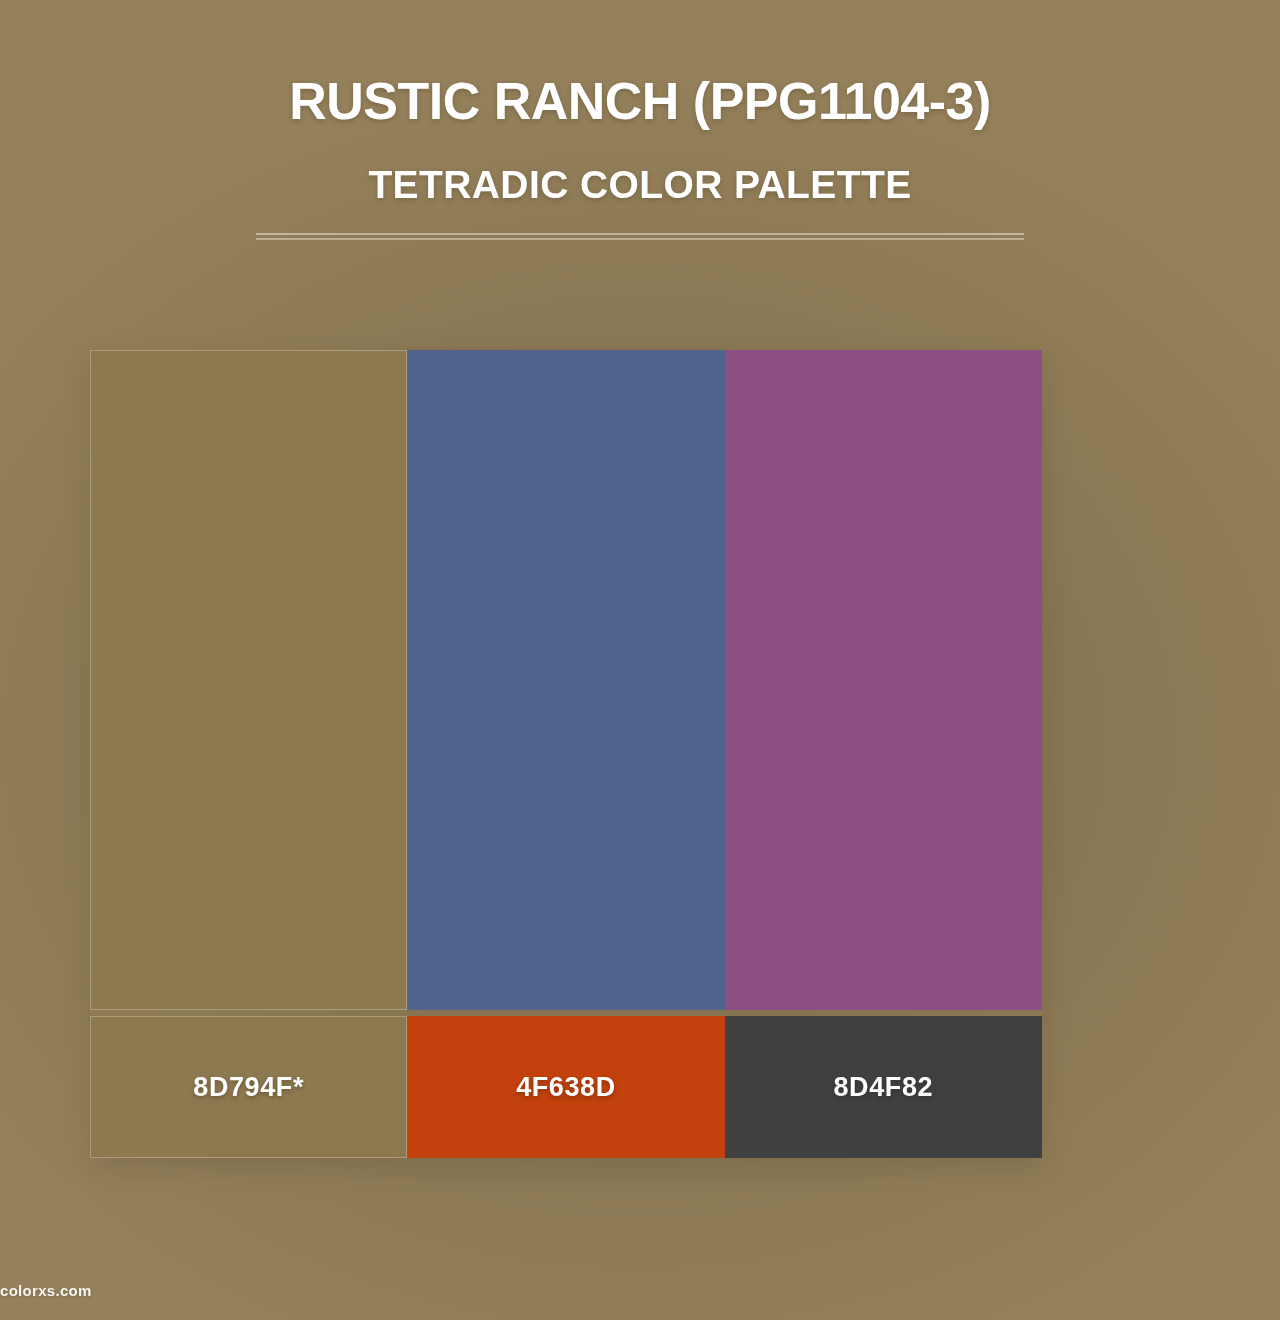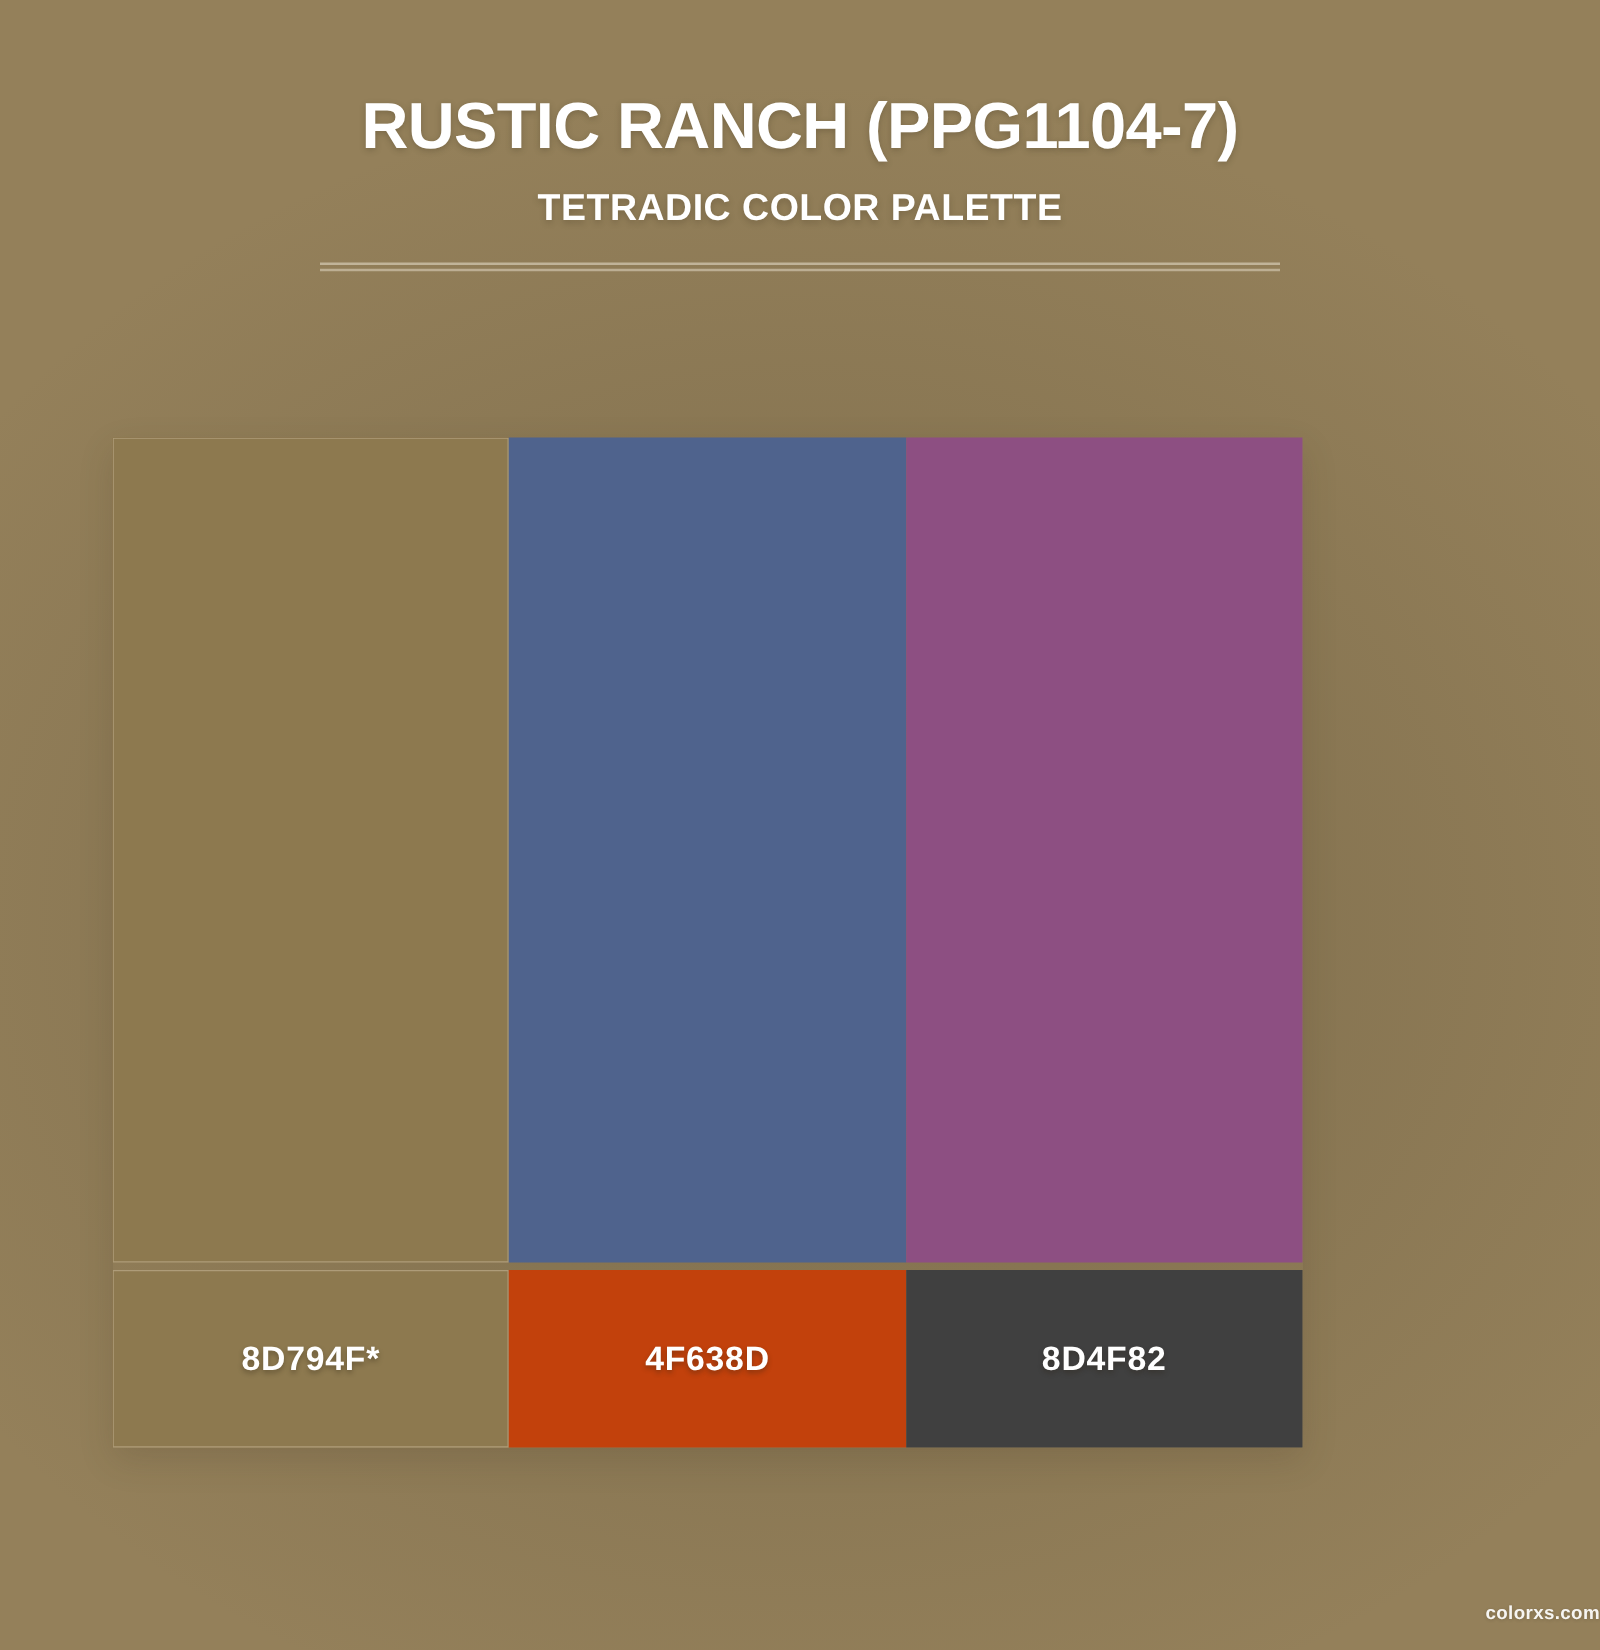--- a/index.html
+++ b/index.html
@@ -49,22 +49,22 @@
     font-size: 52px;
     font-weight: bold;
     letter-spacing: -0.5px;
     color: #ffffff;
     text-shadow: 0 2px 5px rgba(60,50,30,0.30);
     line-height: 1.12;
     white-space: nowrap;
   }
 
   #palette-subtitle {
-    margin-top: 20px;
-    font-size: 30px;
+    margin-top: 33px;
+    font-size: 39px;
     font-weight: bold;
     letter-spacing: 0.4px;
     color: #ffffff;
     text-shadow: 0 2px 5px rgba(60,50,30,0.28);
     line-height: 1.12;
     white-space: nowrap;
   }
 
   #divider {
     width: 768px;
@@ -133,40 +133,40 @@
   .swatch-column.outlined .swatch-label-band {
     box-shadow: inset 0 0 0 1px rgba(214,200,172,0.45);
   }
 
   
   #footer {
     position: absolute;
     left: 0;
     top: 1282px;
     width: 1280px;
-    text-align: right;
+    text-align: left;
   }
   #footer-text {
     font-size: 15px;
     font-weight: bold;
     letter-spacing: 0.3px;
     color: #ffffff;
     opacity: 0.92;
     text-shadow: 0 1px 3px rgba(60,50,30,0.30);
   }
 </style>
 </head>
 <body style="background-color: rgb(148, 128, 90);">
 
 <div id="page">
 
   <div id="vignette"></div>
 
   <div id="header">
-    <h1 id="palette-title">RUSTIC RANCH (PPG1104-7)</h1>
+    <h1 id="palette-title">RUSTIC RANCH (PPG1104-3)</h1>
 
     <h2 id="palette-subtitle">TETRADIC COLOR PALETTE</h2>
 
     <div id="divider">
       <div class="rule"></div>
       <div class="rule second"></div>
     </div>
   </div>
 
   <div id="palette">

